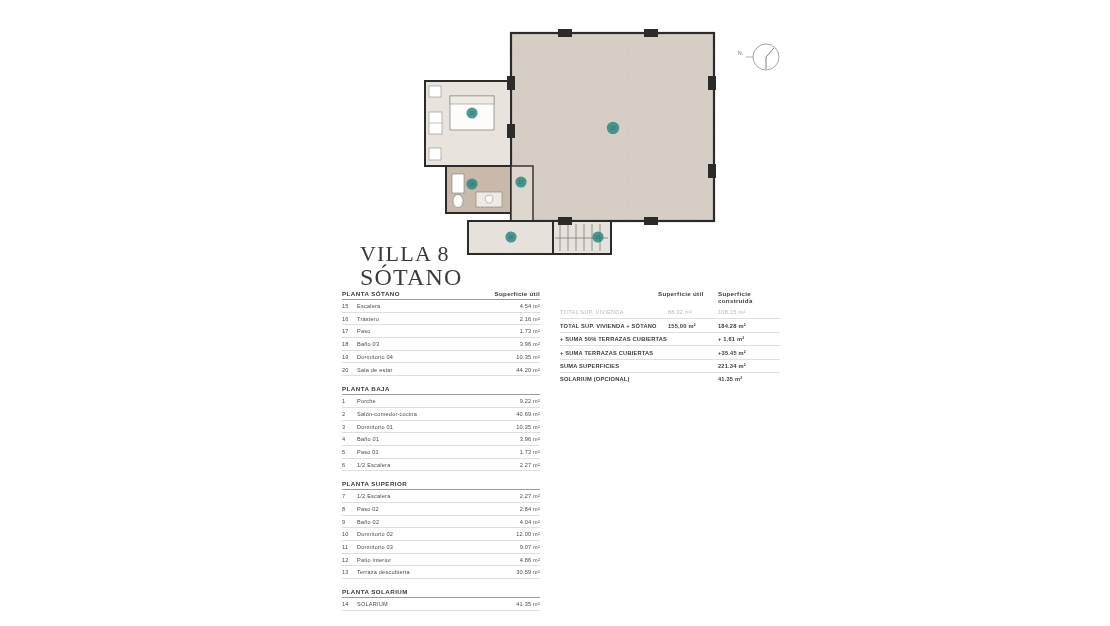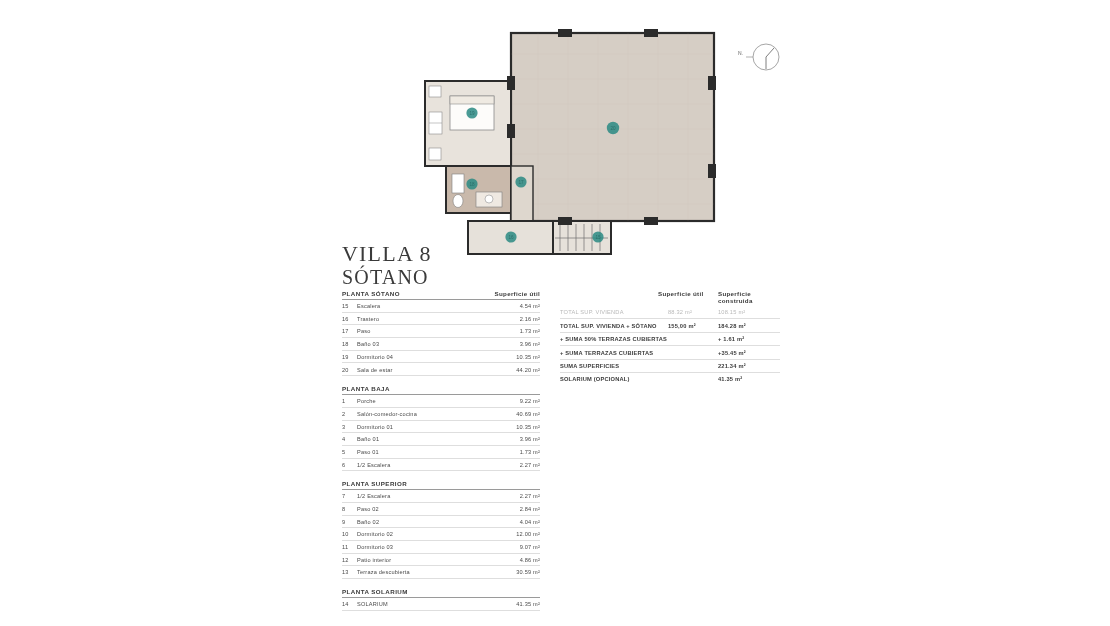--- a/index.html
+++ b/index.html
@@ -44,33 +44,33 @@
     left: 0px;
     top: 12px;
     font-size: 5px;
     letter-spacing: .5px;
     color: #666;
   }
 
   
   .title-block {
     position: absolute;
-    left: 342px;
+    left: 360px;
     top: 243px;
   }
   .title-main {
     font-family: "Liberation Serif", serif;
     font-size: 22px;
     letter-spacing: 1.2px;
     color: #3a3a3a;
     line-height: 22px;
   }
   .title-sub {
     font-family: "Liberation Serif", serif;
-    font-size: 20px;
+    font-size: 24px;
     letter-spacing: 1.2px;
     color: #3a3a3a;
     line-height: 24px;
   }
 
   
   .left-table {
     position: absolute;
     left: 342px;
     top: 290px;

